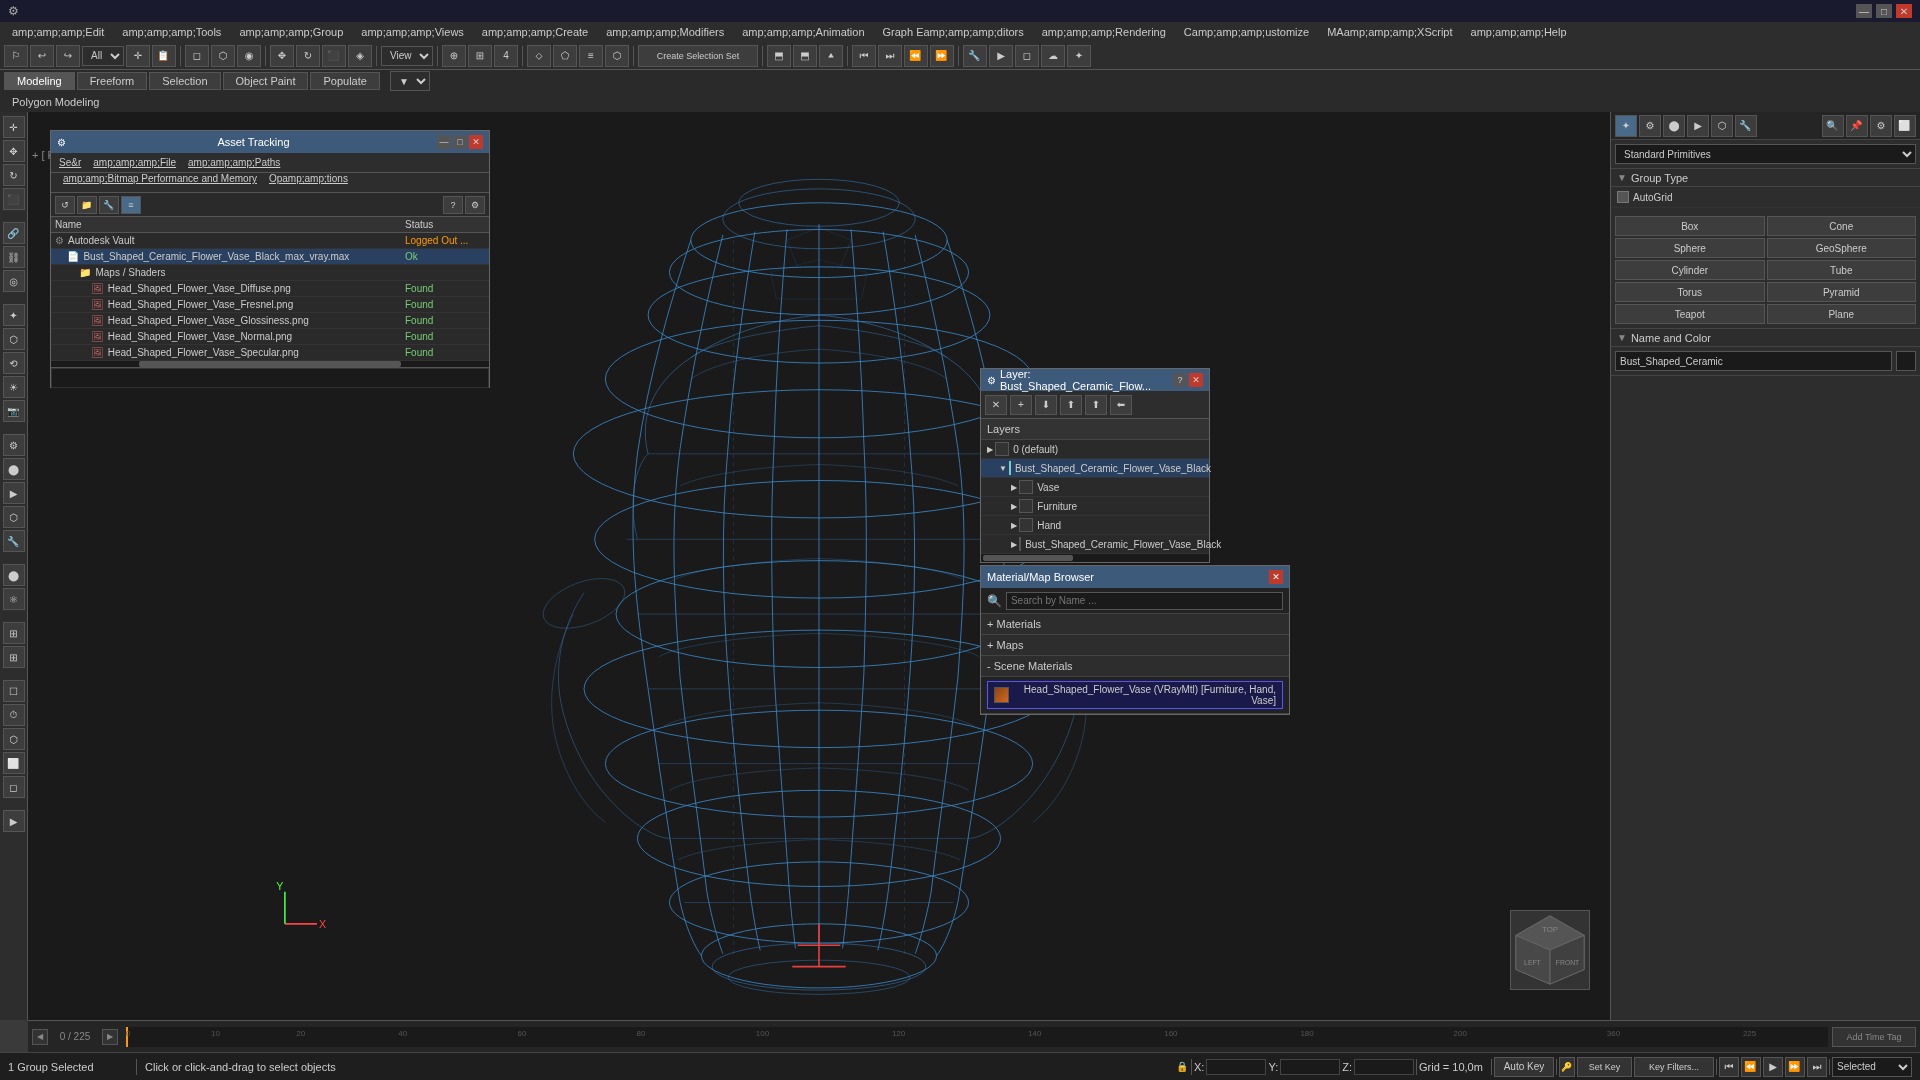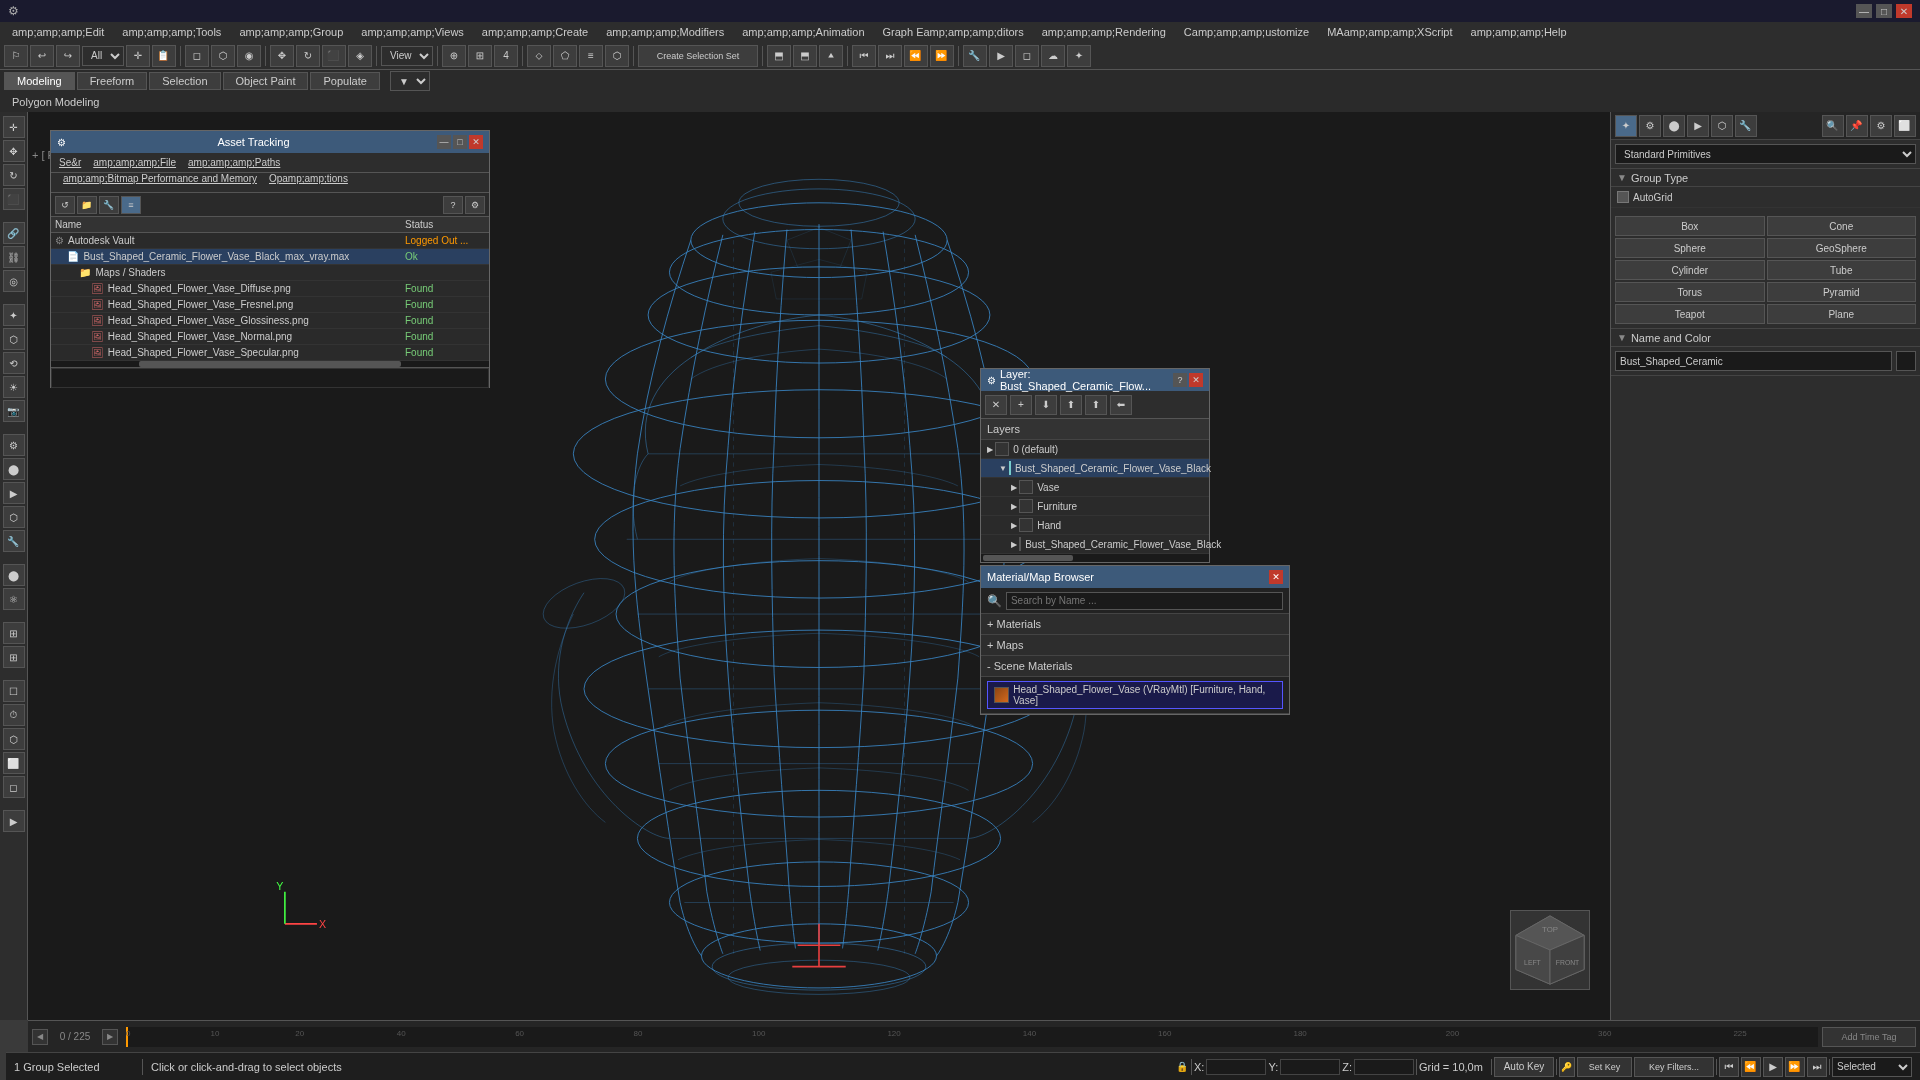--- a/index.html
+++ b/index.html
@@ -230,21 +230,21 @@
       height: 20px;
       background: #1a1a1a;
       margin: 0 4px;
       position: relative;
       overflow: hidden;
     }
 
     
     #status-bar {
       position: absolute;
-      bottom: 0; left: 6px; right: 0;
+      bottom: 0; left: 0; right: 0;
       height: 28px;
       background: #1e1e1e;
       display: flex;
       align-items: center;
       padding: 0 8px;
       gap: 8px;
       border-top: 1px solid #444;
     }
     .status-sep { width: 1px; height: 16px; background: #555; }
 
@@ -408,21 +408,21 @@
       background: #1a1a1a; border: 1px solid #555;
       color: #888; font-size: 10px; padding: 0 4px;
     }
     .mb-section {
       padding: 4px 6px;
       color: #ccc; font-size: 11px;
       background: #2d2d2d;
       border-bottom: 1px solid #444;
       cursor: pointer;
     }
-    .mb-section-inner { padding: 4px 6px; background: #222; border-bottom: 1px solid #444; }
+    .mb-section-inner { padding: 4px 6px; background: #222; border-bottom: 1px solid #444; text-align: right; }
     .mb-material-item {
       display: flex; align-items: center;
       padding: 2px 6px; gap: 4px;
       font-size: 10px; color: #ccc;
     }
     .mb-mat-icon {
       width: 16px; height: 16px;
       background: linear-gradient(135deg, #8B4513, #D2691E);
       border: 1px solid #555;
       display: flex; align-items: center; justify-content: center;
@@ -987,21 +987,21 @@
       <div style="color:#555; font-size:8px; position:absolute; left:45%; top:2px;">120</div>
       <div style="color:#555; font-size:8px; position:absolute; left:53%; top:2px;">140</div>
       <div style="color:#555; font-size:8px; position:absolute; left:61%; top:2px;">160</div>
       <div style="color:#555; font-size:8px; position:absolute; left:69%; top:2px;">180</div>
       <div style="color:#555; font-size:8px; position:absolute; left:78%; top:2px;">200</div>
       <div style="color:#555; font-size:8px; position:absolute; left:87%; top:2px;">360</div>
       <div style="color:#555; font-size:8px; position:absolute; left:95%; top:2px;">225</div>
     </div>
   </div>
 
-  <button style="width:94px; height:20px; background:#333; border:1px solid #555; color:#888; font-size:9px; cursor:pointer; margin-right:4px;">Add Time Tag</button>
+  <button style="width:84px; height:20px; background:#333; border:1px solid #555; color:#888; font-size:9px; cursor:pointer; margin-right:4px;">Add Time Tag</button>
 </div>
 
 <div id="status-bar">
   <span style="min-width:120px;">1 Group Selected</span>
   <div class="status-sep"></div>
   <span>Click or click-and-drag to select objects</span>
   <div style="flex:1;"></div>
   <div style="display:flex; align-items:center; gap:2px;">
     <span style="font-size:10px;">🔒</span>
     <span style="width:1px; height:16px; background:#555;"></span>

